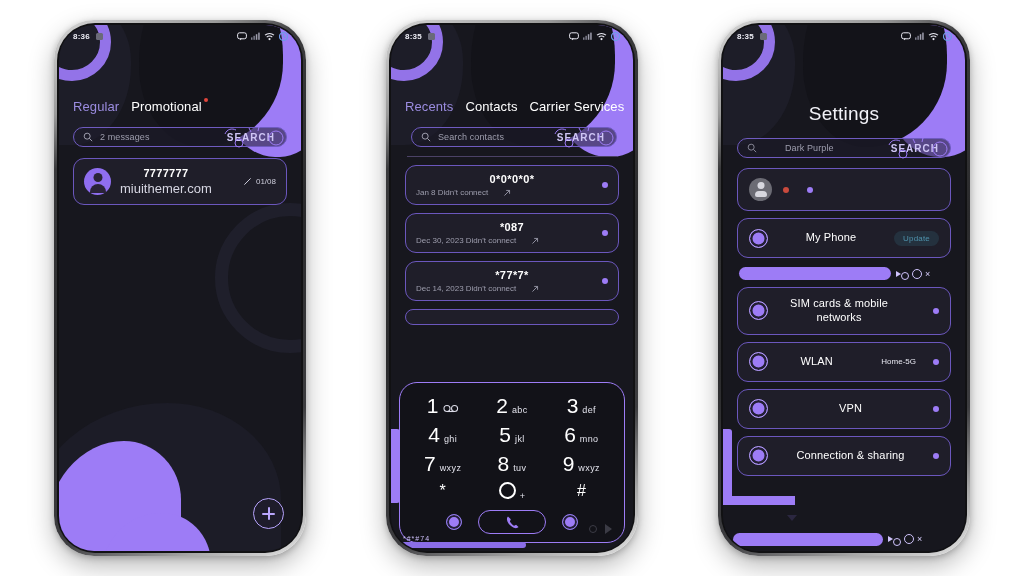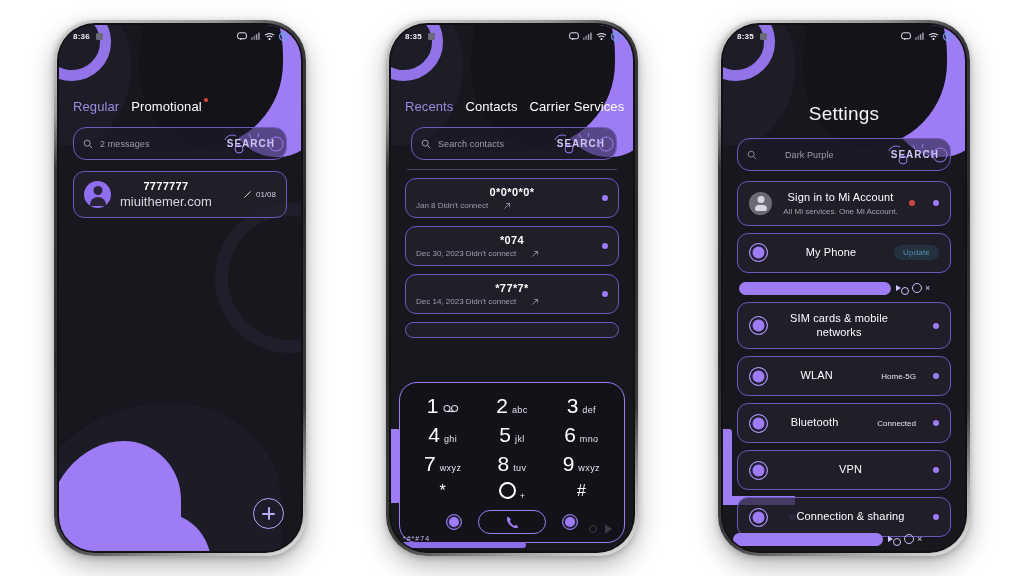--- a/index.html
+++ b/index.html
@@ -120,21 +120,21 @@
   }
   .tab.dim{ color:#9b8ce0; }
   .tab .dot-red{
     position:absolute; right:-6px; top:-1px;
     width:4px;height:4px;border-radius:50%;background:#e0453c;
   }
 
   
   .searchbar{
     position:relative;
-    height:33px; border:1px solid #6f5bc0; border-radius:13px;
+    height:20px; border:1px solid #6f5bc0; border-radius:13px;
     background:rgba(30,28,44,.55);
     display:flex; align-items:center; padding:0 9px; gap:7px;
   }
   .search-ph{ font-size:9px; color:#9e9eae; letter-spacing:.1px;}
   .search-word{
     margin-left:auto; font-size:10px; color:#cfc6f5; letter-spacing:1px;
     font-weight:700; position:relative; padding-right:2px;
   }
   .search-word .deco{
     position:absolute; pointer-events:none; stroke:#9d7cf6; fill:none; stroke-width:1;
@@ -447,21 +447,21 @@
           <div class="call-sub">
             <span>Jan 8 Didn't connect</span>
             <svg width="8" height="8" viewBox="0 0 9 9">
                 <path d="M1.6 7.4 L7.4 1.6 M3.6 1.6 H7.4 V5.4" stroke="#9e9eae" stroke-width="1" fill="none"></path>
               </svg>
           </div>
           <div class="call-dot"></div>
         </div>
 
         <div class="card call-card">
-          <div class="call-num">*074</div>
+          <div class="call-num">*087</div>
           <div class="call-sub">
             <span>Dec 30, 2023 Didn't connect</span>
             <svg width="8" height="8" viewBox="0 0 9 9">
                 <path d="M1.6 7.4 L7.4 1.6 M3.6 1.6 H7.4 V5.4" stroke="#9e9eae" stroke-width="1" fill="none"></path>
               </svg>
           </div>
           <div class="call-dot"></div>
         </div>
 
         <div class="card call-card">
@@ -607,24 +607,20 @@
                 <path d="M26 2 l2 4" stroke="#9d7cf6"></path>
                 <path d="M36 1 l-1 4" stroke="#9d7cf6"></path>
                 <circle cx="53" cy="12" r="7" stroke="#9d7cf6"></circle>
             </svg>
             <span>SEARCH</span>
           </span>
         </div>
 
         <div class="card set-card" style="margin-top:10px;">
           <div class="set-avatar"></div>
-          <div class="set-txt">
-            <div class="set-title">Sign in to Mi Account</div>
-            <div class="set-sub">All Mi services. One Mi Account.</div>
-          </div>
           <div class="set-dot red"></div>
           <div class="set-dot"></div>
         </div>
 
         <div class="card set-card">
           <div class="set-ring"></div>
           <div class="set-txt">
             <div class="set-title">My Phone</div>
           </div>
           <span class="badge-update">Update</span>
@@ -650,28 +646,20 @@
 
         <div class="card set-card">
           <div class="set-ring"></div>
           <div class="set-txt">
             <div class="set-title">WLAN</div>
           </div>
           <span class="set-val">Home-5G</span>
           <div class="set-dot"></div>
         </div>
 
-        <div class="card set-card">
-          <div class="set-ring"></div>
-          <div class="set-txt">
-            <div class="set-title">Bluetooth</div>
-          </div>
-          <span class="set-val">Connected</span>
-          <div class="set-dot"></div>
-        </div>
 
         <div class="card set-card">
           <div class="set-ring"></div>
           <div class="set-txt">
             <div class="set-title">VPN</div>
           </div>
           <div class="set-dot"></div>
         </div>
 
         <div class="card set-card">

